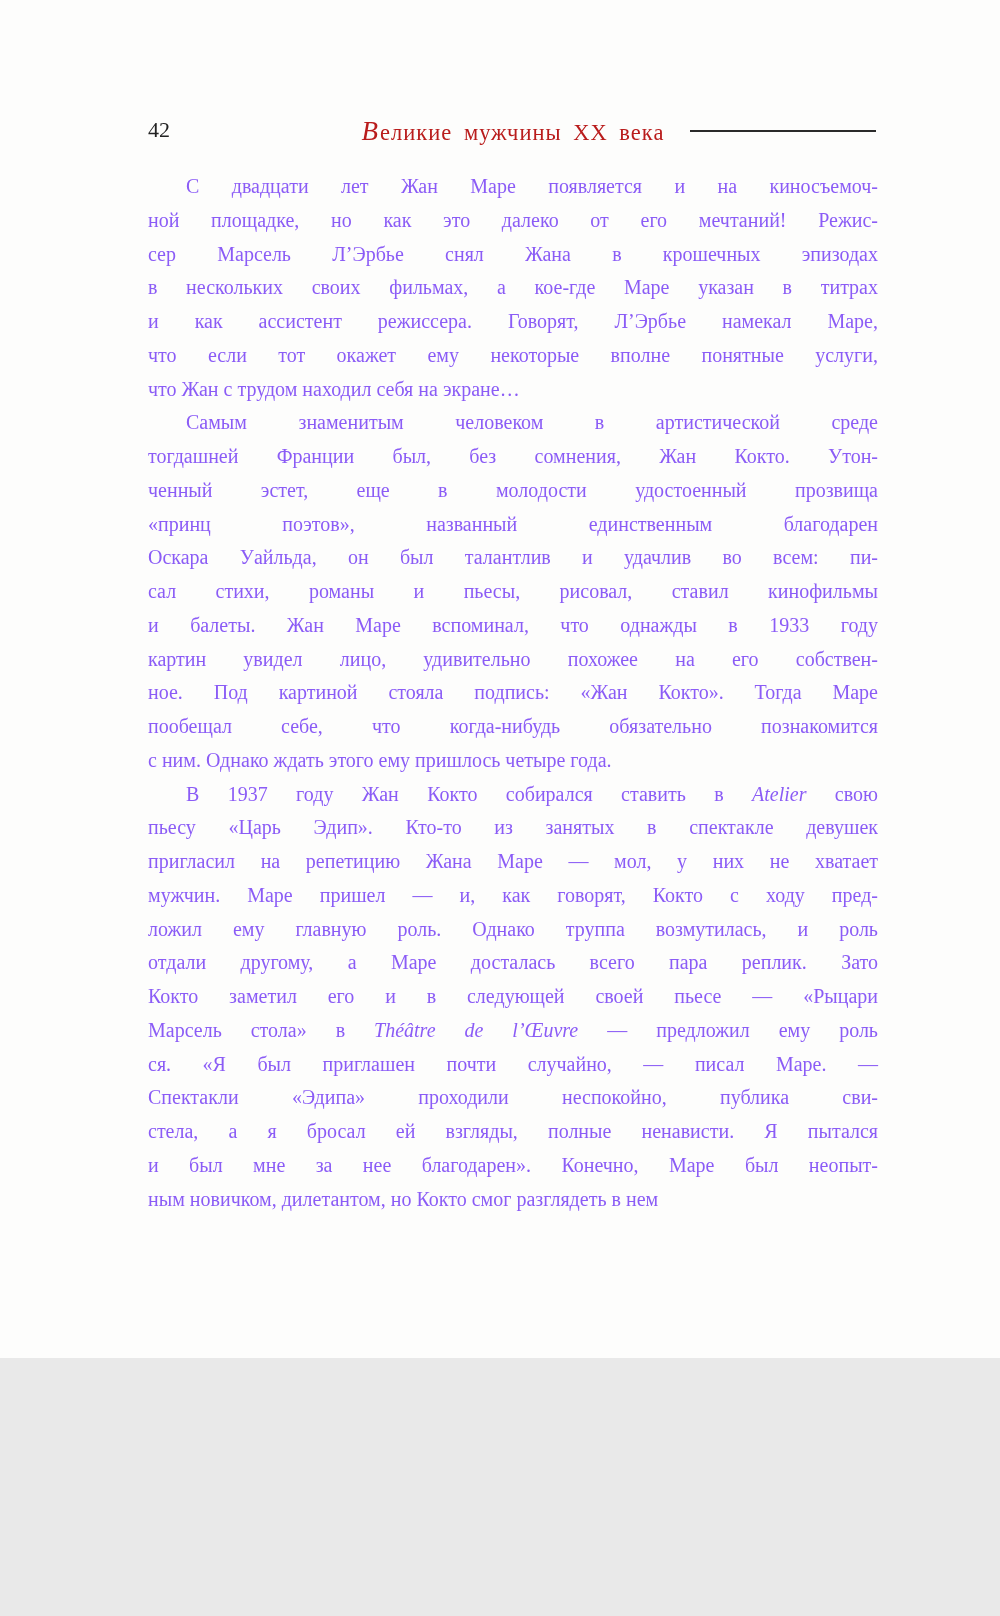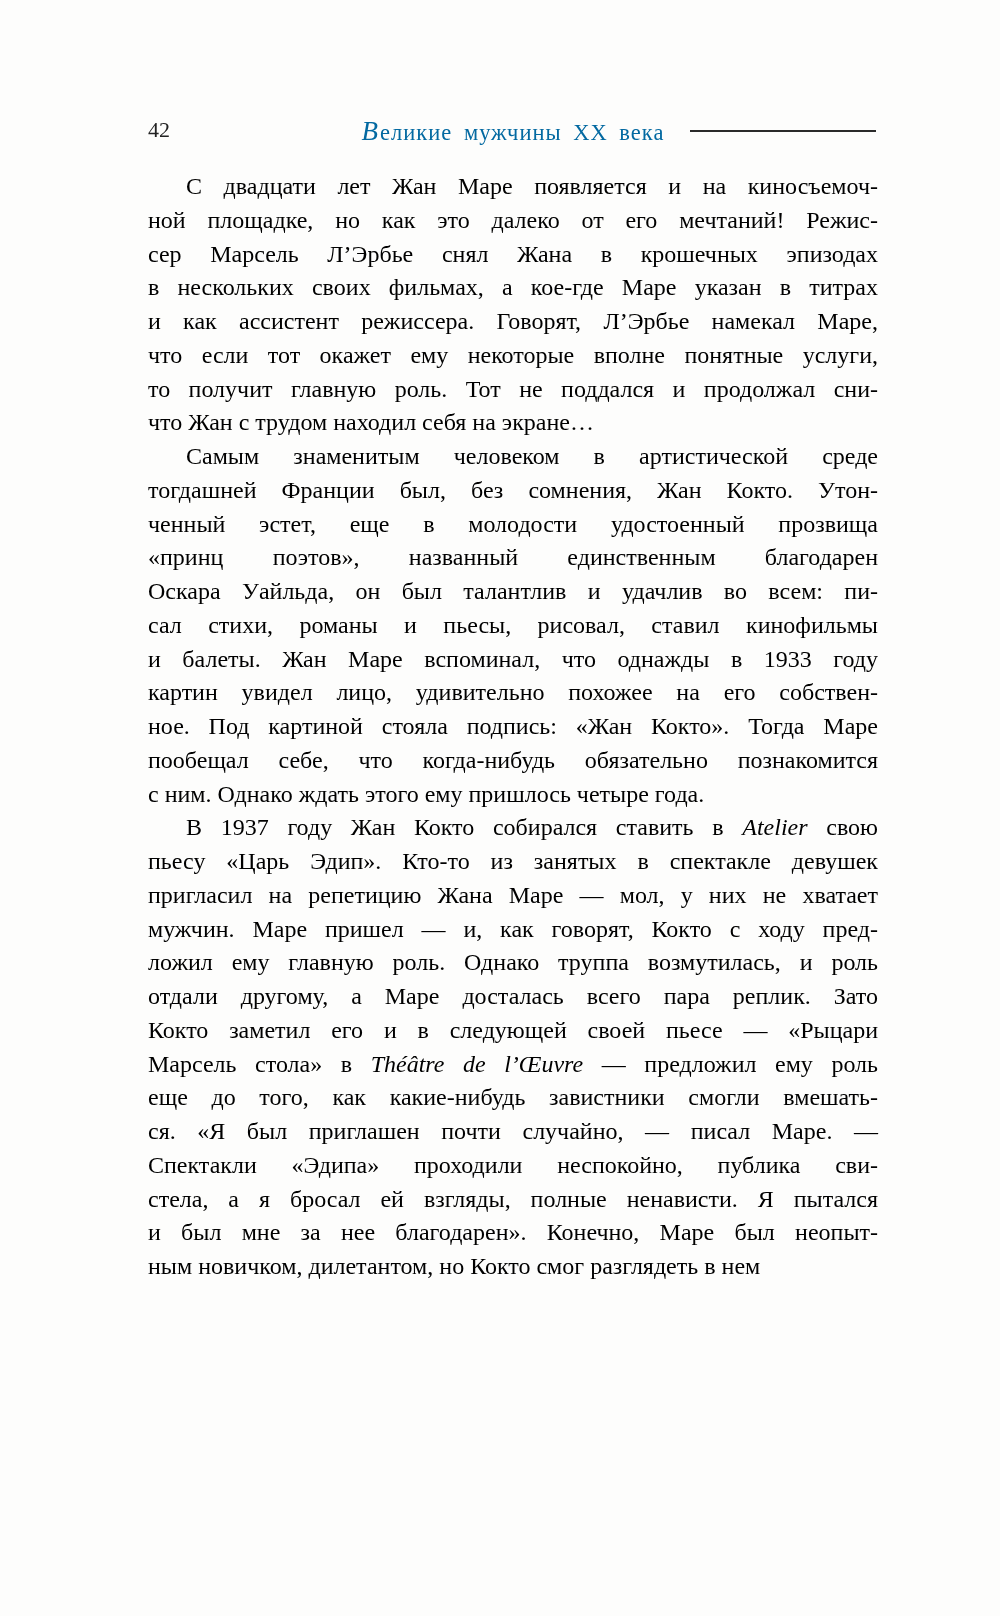--- a/index.html
+++ b/index.html
@@ -1,20 +1,20 @@
 <!DOCTYPE html>
 <html lang="ru"><head>
 <meta charset="utf-8">
 <style>
   * { margin: 0; padding: 0; box-sizing: border-box; }
   html, body { background: #e9e9e9; }
   .page {
     position: relative;
     width: 1000px;
-    height: 1616px;
+    height: 1358px;
     margin: 0 auto;
     background: #fdfdfc;
     color: #1b1b1b;
     font-family: "Liberation Serif", serif;
     overflow: hidden;
   }
   
   .page-header {
     position: absolute;
     top: 114px;
@@ -31,44 +31,44 @@
   }
   .header-title {
     position: absolute;
     left: 50%;
     top: 2px;
     transform: translateX(-50%);
     white-space: nowrap;
     font-size: 22.5px;
     letter-spacing: 1px;
     word-spacing: 5px;
-    color: #0369a1;
+    color: #b91c1c;
   }
   .header-title::first-letter {
     font-style: italic;
     font-size: 1.2em;
     letter-spacing: 2px;
   }
   .header-rule {
     position: absolute;
     right: 2px;
     top: 16px;
     width: 186px;
     height: 2px;
     background: #2a2a2a;
   }
   
   .text-block {
     position: absolute;
     top: 170px;
     left: 148px;
     width: 730px;
-    font-size: 24px;
+    font-size: 20px;
     line-height: 33.75px;
-    color: #000000;
+    color: #8b5cf6;
   }
   .paragraph { margin: 0; }
   .line {
     text-align: justify;
     text-align-last: justify;
     white-space: normal;
   }
   .line.first { text-indent: 38px; }
   .line.last { text-align-last: left; }
   .line i { font-style: italic; }
@@ -85,21 +85,20 @@
   </header>
 
   <main class="text-block" id="text-block">
       <div class="paragraph">
         <div class="line first"><span>С двадцати лет Жан Маре появляется и на киносъемоч-</span></div>
         <div class="line"><span>ной площадке, но как это далеко от его мечтаний! Режис-</span></div>
         <div class="line"><span>сер Марсель Л’Эрбье снял Жана в крошечных эпизодах</span></div>
         <div class="line"><span>в нескольких своих фильмах, а кое-где Маре указан в титрах</span></div>
         <div class="line"><span>и как ассистент режиссера. Говорят, Л’Эрбье намекал Маре,</span></div>
         <div class="line"><span>что если тот окажет ему некоторые вполне понятные услуги,</span></div>
-        <div class="line"><span>то получит главную роль. Тот не поддался и продолжал сни-</span></div>
         <div class="line last"><span>что Жан с трудом находил себя на экране…</span></div>
       </div>
       <div class="paragraph">
         <div class="line first"><span>Самым знаменитым человеком в артистической среде</span></div>
         <div class="line"><span>тогдашней Франции был, без сомнения, Жан Кокто. Утон-</span></div>
         <div class="line"><span>ченный эстет, еще в молодости удостоенный прозвища</span></div>
         <div class="line"><span>«принц поэтов», названный единственным благодарен</span></div>
         <div class="line"><span>Оскара Уайльда, он был талантлив и удачлив во всем: пи-</span></div>
         <div class="line"><span>сал стихи, романы и пьесы, рисовал, ставил кинофильмы</span></div>
         <div class="line"><span>и балеты. Жан Маре вспоминал, что однажды в 1933 году</span></div>
@@ -110,21 +109,20 @@
       </div>
       <div class="paragraph">
         <div class="line first"><span>В 1937 году Жан Кокто собирался ставить в </span><i>Atelier</i><span> свою</span></div>
         <div class="line"><span>пьесу «Царь Эдип». Кто-то из занятых в спектакле девушек</span></div>
         <div class="line"><span>пригласил на репетицию Жана Маре — мол, у них не хватает</span></div>
         <div class="line"><span>мужчин. Маре пришел — и, как говорят, Кокто с ходу пред-</span></div>
         <div class="line"><span>ложил ему главную роль. Однако труппа возмутилась, и роль</span></div>
         <div class="line"><span>отдали другому, а Маре досталась всего пара реплик. Зато</span></div>
         <div class="line"><span>Кокто заметил его и в следующей своей пьесе — «Рыцари</span></div>
         <div class="line"><span>Марсель стола» в </span><i>Théâtre de l’Œuvre</i><span> — предложил ему роль</span></div>
-        <div class="line"><span>еще до того, как какие-нибудь завистники смогли вмешать-</span></div>
         <div class="line"><span>ся. «Я был приглашен почти случайно, — писал Маре. —</span></div>
         <div class="line"><span>Спектакли «Эдипа» проходили неспокойно, публика сви-</span></div>
         <div class="line"><span>стела, а я бросал ей взгляды, полные ненависти. Я пытался</span></div>
         <div class="line"><span>и был мне за нее благодарен». Конечно, Маре был неопыт-</span></div>
         <div class="line last"><span>ным новичком, дилетантом, но Кокто смог разглядеть в нем</span></div>
       </div>
     </main>
 
 </div>
 

